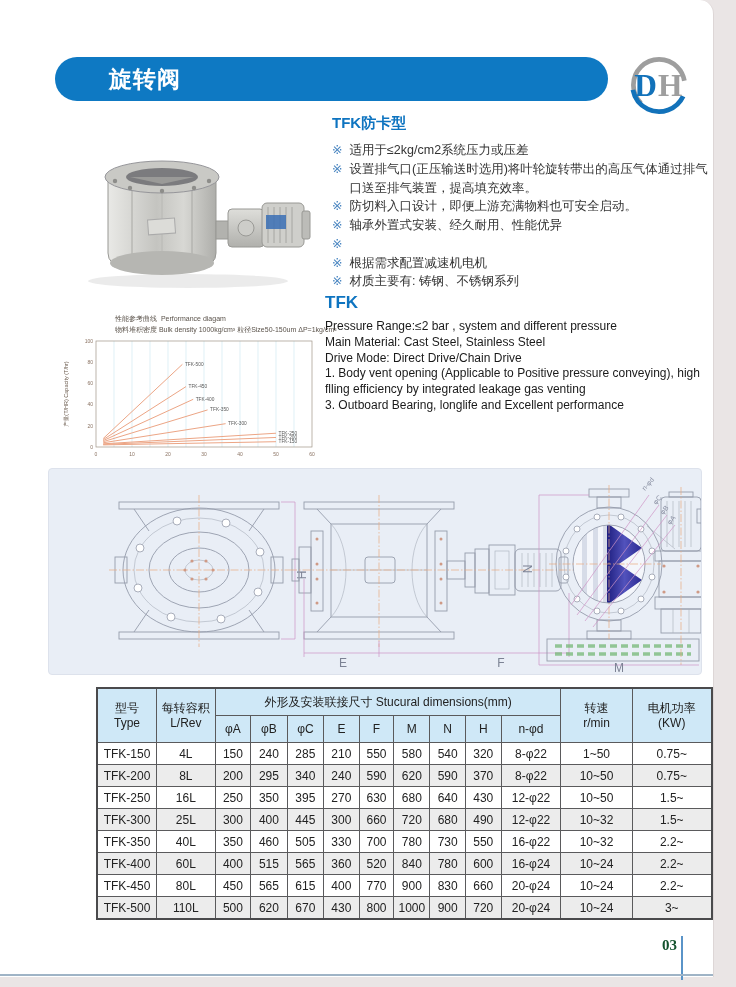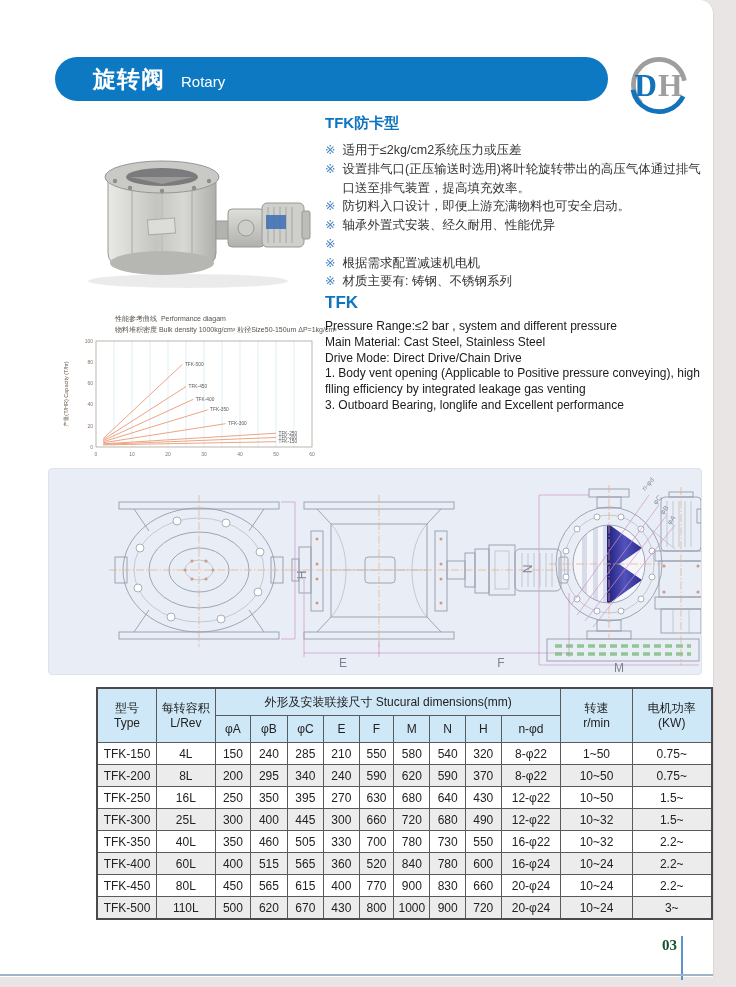--- a/index.html
+++ b/index.html
@@ -11,29 +11,29 @@
   }
   .page{
     position:absolute;left:0;top:0;width:713px;height:977px;
     background:#ffffff;border-top-right-radius:14px;
     border-right:1px solid #ddd6d6;
   }
   
   .banner{
     position:absolute;left:55px;top:57px;width:553px;height:44px;
     background:#0e79c3;border-radius:22px;
-    display:flex;align-items:baseline;padding:0 0 0 38px;box-sizing:border-box;
+    display:flex;align-items:baseline;padding:0 0 0 38px;box-sizing:border-box;flex-direction:column;
   }
   .banner .zh{color:#fff;font-size:23px;font-weight:bold;letter-spacing:1px;line-height:44px;}
   .banner .en{color:#fff;font-size:15px;margin-left:16px;}
   .logo{position:absolute;left:622px;top:46px;}
   
   .photo{position:absolute;left:70px;top:143px;}
   
-  .features{position:absolute;left:325px;top:114px;width:388px;}
+  .features{position:absolute;left:332px;top:114px;width:388px;}
   .features h2{margin:0 0 8px 0;font-size:15px;color:#0e74c0;font-weight:bold;}
   .features ul{margin:0;padding:0;list-style:none;}
   .features li{display:flex;gap:7px;font-size:12.5px;line-height:1.5;color:#333;}
   .features .mark{color:#4a86c1;flex:0 0 auto;}
   
   .specs{position:absolute;left:325px;top:293px;width:390px;}
   .specs h2{margin:0 0 6px 0;font-size:17px;color:#0e74c0;font-weight:bold;}
   .specs p{margin:0;font-size:12px;line-height:1.32;color:#1a1a1a;}
   
   .chart{position:absolute;left:60px;top:314px;width:262px;}

